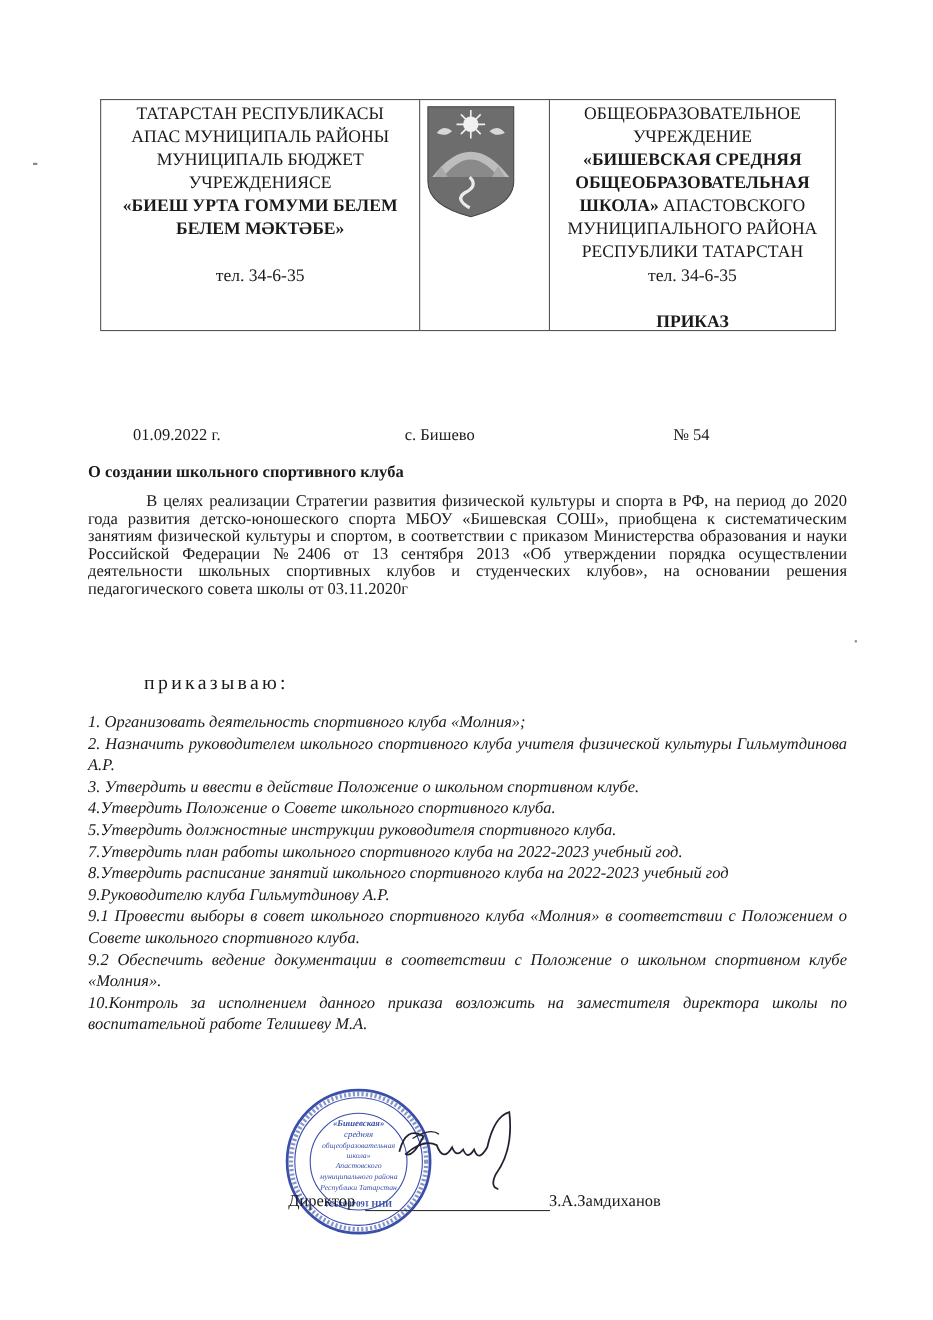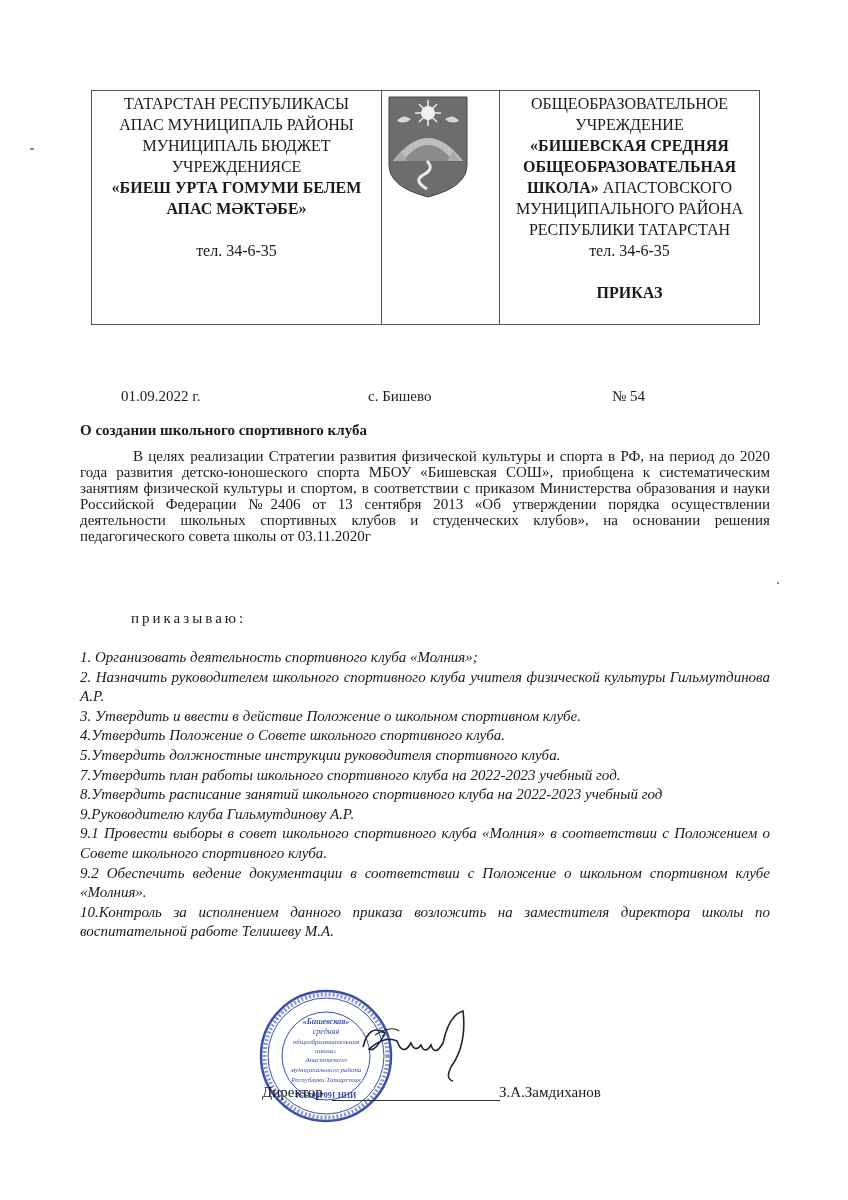--- a/index.html
+++ b/index.html
@@ -1,55 +1,55 @@
 <!DOCTYPE html>
 <html><head>
 <meta charset="utf-8">
 <style>
   html, body { margin: 0; padding: 0; background: #ffffff; }
   body { width: 848px; height: 1200px; position: relative; overflow: hidden;
          font-family: "Liberation Serif", "DejaVu Serif", serif; color: #1a1a1a; }
-  .header-table { position: absolute; left: 91px; top: 90px; width: 669px; height: 235px;
+  .header-table { position: absolute; left: 91px; top: 90px; width: 669px; height: 211px;
                   border: 1.5px solid #555; box-sizing: border-box; display: flex; }
   .col-left { width: 290px; border-right: 1.5px solid #555; box-sizing: border-box;
               text-align: center; font-size: 16px; line-height: 21px; padding-top: 2px; }
   .col-mid { width: 118px; border-right: 1.5px solid #555; box-sizing: border-box; position: relative; }
   .col-right { flex: 1; text-align: center; font-size: 16px; line-height: 21px; padding-top: 2px; }
   .b { font-weight: bold; }
   .gap { height: 21px; }
   .crest { position: absolute; left: 5px; top: 4px; width: 82px; height: 104px; }
   .meta-row { position: absolute; top: 388px; left: 0; width: 848px; height: 20px; font-size: 15px; font-weight: normal; }
   .meta-date { position: absolute; left: 121px; }
   .meta-place { position: absolute; left: 368px; }
   .meta-num { position: absolute; left: 612px; }
   .title { position: absolute; left: 80px; top: 422px; font-size: 15px; font-weight: bold; }
   .para { position: absolute; left: 80px; top: 448px; width: 690px; font-size: 15px; line-height: 16px;
           text-align: justify; text-indent: 53px; }
-  .decree { position: absolute; left: 131px; top: 610px; font-size: 15px; letter-spacing: 3px; }
+  .decree { position: absolute; left: 131px; top: 610px; font-size: 18px; letter-spacing: 3px; }
   .list { position: absolute; left: 80px; top: 648px; width: 690px; font-size: 15px; line-height: 19.6px; text-align: justify; }
   .list div { margin: 0; font-style: italic; }
   .sign-row { position: absolute; left: 262px; top: 1040px; font-size: 15px; width: 500px; height: 24px; margin-top: 44px; }
   .sign-title { position: absolute; left: 0; top: 0; }
   .sign-line { position: absolute; left: 70px; top: 16px; width: 168px; border-bottom: 1px solid #333; }
   .sign-name { position: absolute; left: 237px; top: 0; }
   .stamp { position: absolute; left: 258px; top: 988px; width: 136px; height: 136px; }
   .signature { position: absolute; left: 355px; top: 1005px; width: 120px; height: 80px; }
   .speck { position: absolute; background: #888; }
 </style>
 </head>
 <body>
 
 <div class="header-table">
   <div class="col-left">
     <div>ТАТАРСТАН РЕСПУБЛИКАСЫ</div>
     <div>АПАС МУНИЦИПАЛЬ РАЙОНЫ</div>
     <div>МУНИЦИПАЛЬ БЮДЖЕТ</div>
     <div>УЧРЕЖДЕНИЯСЕ</div>
     <div class="b">«БИЕШ УРТА ГОМУМИ БЕЛЕМ</div>
-    <div class="b">АПАС МӘКТӘБЕ»</div>
+    <div class="b">БЕЛЕМ МӘКТӘБЕ»</div>
     <div class="gap"></div>
     <div>тел. 34-6-35</div>
     <div class="gap"></div>
   </div>
   <div class="col-mid">
     <svg class="crest" viewBox="0 0 82 104">
       <path d="M2 2 H80 V70 Q80 92 41 102 Q2 92 2 70 Z" fill="#6d6d6d" stroke="#444" stroke-width="1"></path>
       <circle cx="41" cy="18" r="7" fill="#f0f0f0"></circle>
       <g stroke="#f0f0f0" stroke-width="1.5">
         <line x1="41" y1="5" x2="41" y2="31"></line>

